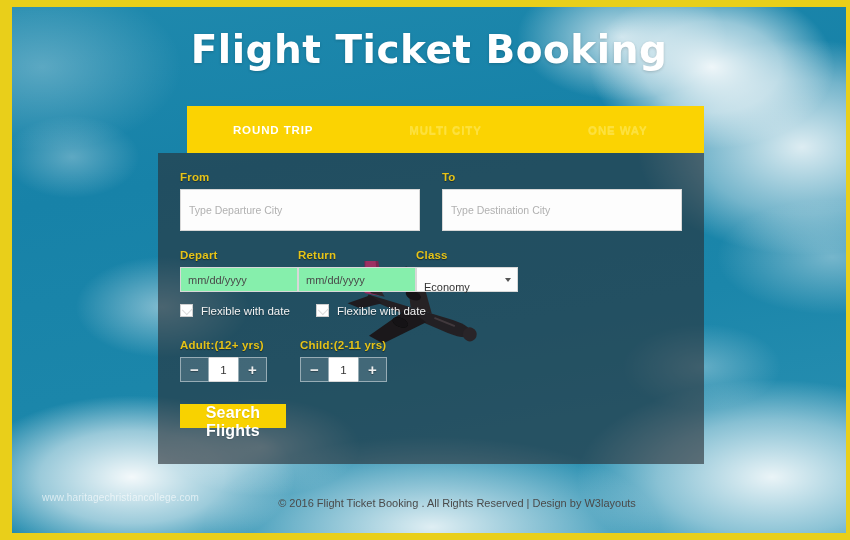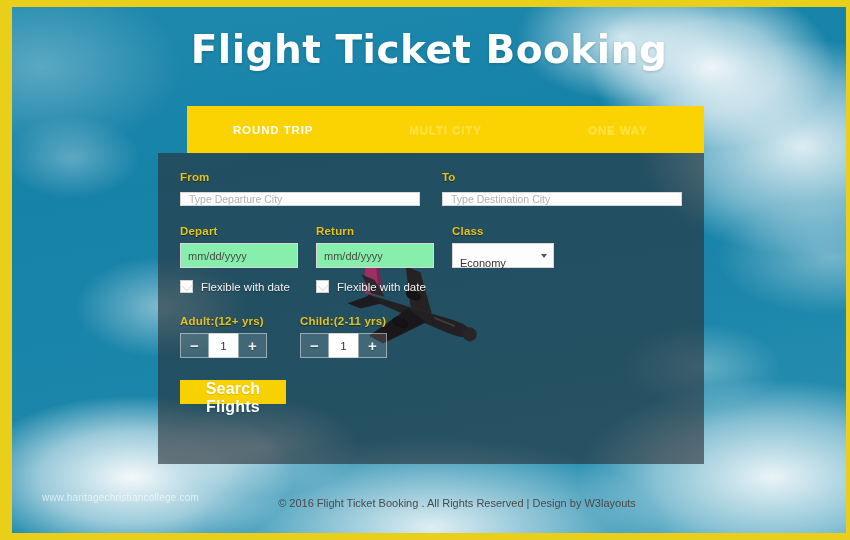--- a/index.html
+++ b/index.html
@@ -128,33 +128,33 @@
     display: block;
   }
 
   .row { display: flex; }
 
   
   #row-fromto { gap: 22px; }
   .fld-wide { width: 245px; }
   .txtinput {
     width: 100%;
-    height: 14px;
+    height: 42px;
     background: #fdfdfd;
     border: 1px solid #d8d8d8;
     font-size: 10.5px;
     color: #6d6d6d;
     padding: 0 8px;
     font-family: "Liberation Sans", sans-serif;
     outline: none;
   }
   .txtinput::placeholder { color: #b1b1b1; }
 
   
-  #row-dates { margin-top: 18px; gap: 18px; }
+  #row-dates { margin-top: 18px; }
   .fld-date { width: 118px; }
   .fld-class { width: 102px; }
   .dateinput {
     width: 100%;
     height: 25px;
     background: #86efac;
     border: 1px solid #d8d8d8;
     font-size: 11px;
     color: #4a4a4a;
     padding: 0 7px;

